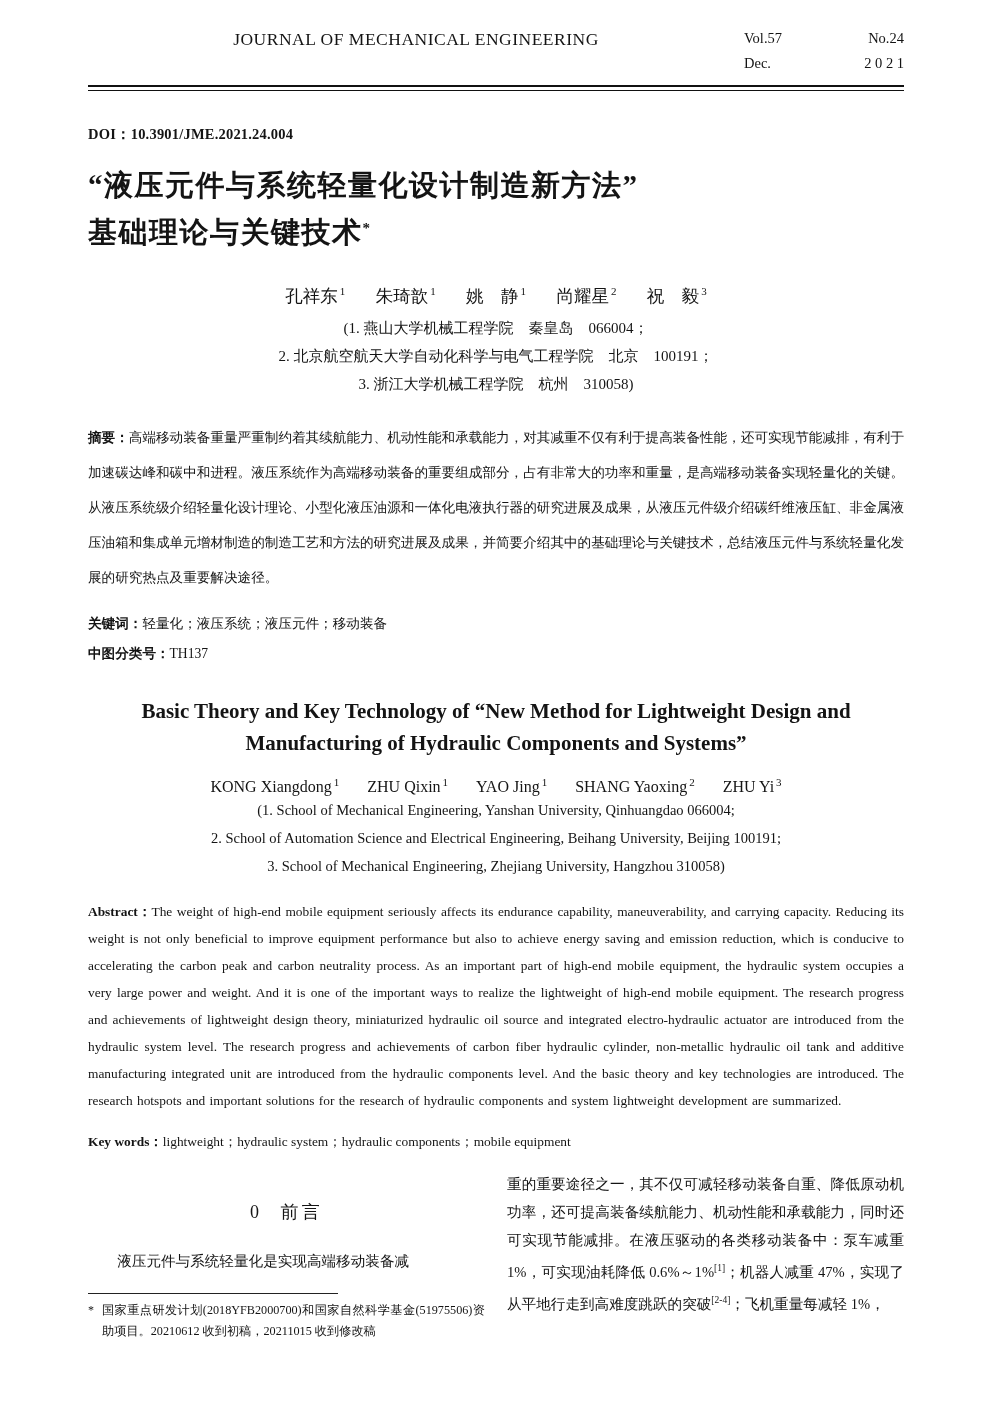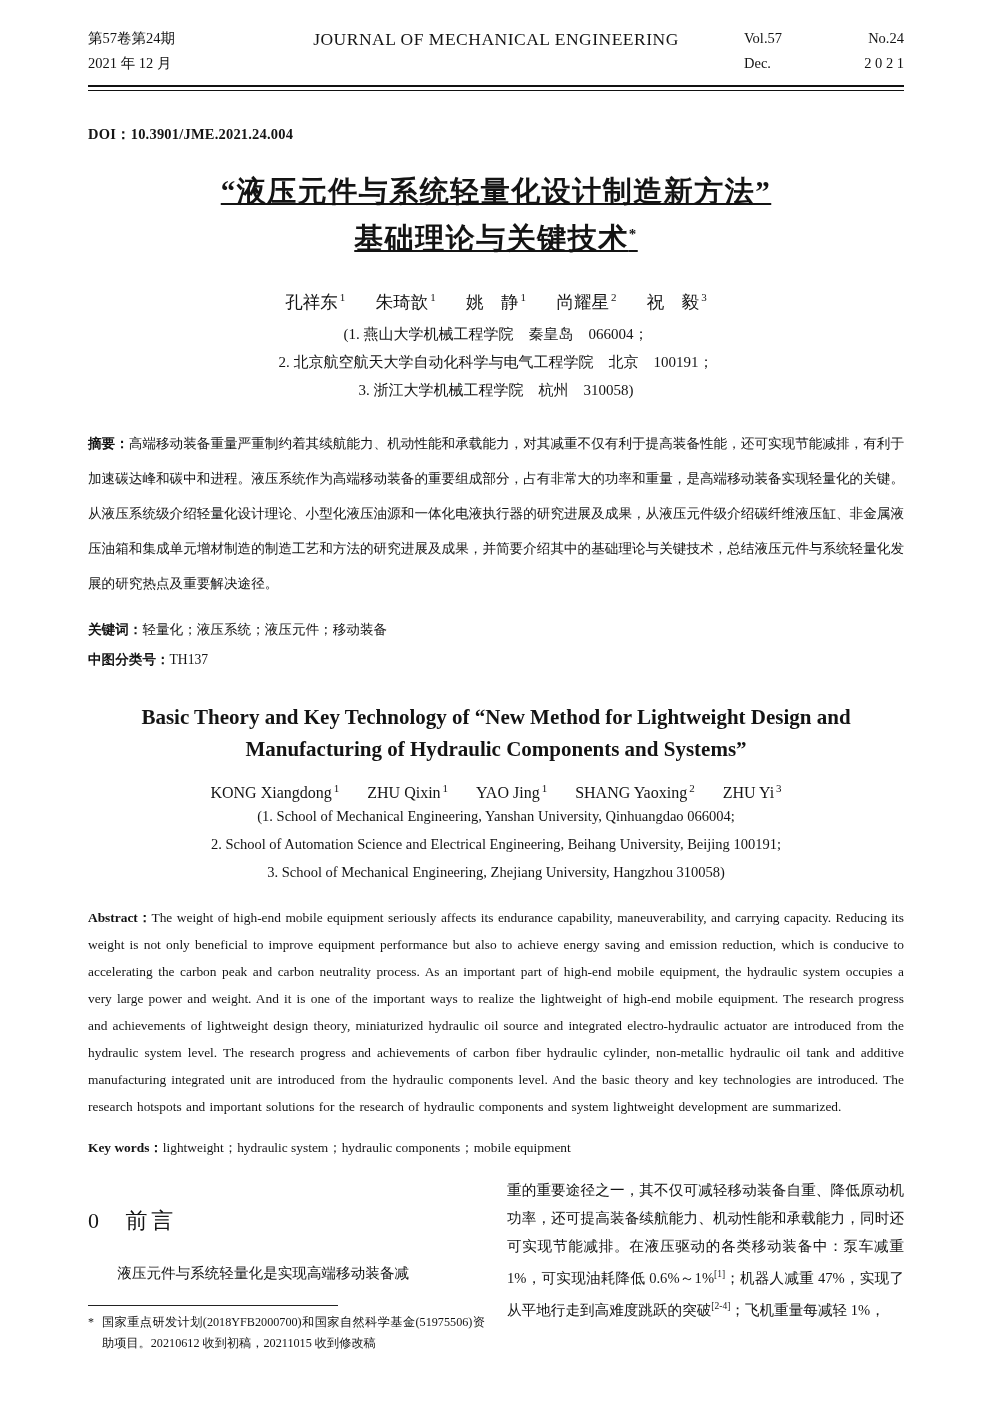--- a/index.html
+++ b/index.html
@@ -18,21 +18,21 @@
   .journal-cn{font-size:23px;letter-spacing:0.62em;padding-left:0.62em;line-height:30px;}
   .journal-en{font-size:17.5px;letter-spacing:0.5px;line-height:27px;}
   .hdr-right{width:160px;font-size:14.5px;line-height:25px;white-space:nowrap;}
   .hdr-right .row{display:flex;justify-content:space-between;}
   .double-rule{margin-top:9px;height:3px;border-top:2.5px solid #111;border-bottom:1.2px solid #111;}
 
   
   .doi{margin-top:34px;font-size:14.5px;font-weight:bold;letter-spacing:0.2px;}
 
   
-  .title-cn{margin-top:24px;text-align:center;font-size:29px;font-weight:bold;line-height:47px;letter-spacing:1.5px;text-decoration:underline;}
+  .title-cn{margin-top:18px;text-align:left;font-size:29px;font-weight:bold;line-height:47px;letter-spacing:1.5px;}
   .title-cn sup{font-size:15px;font-weight:bold;vertical-align:top;position:relative;top:-4px;}
 
   
   .authors-cn{margin-top:28px;text-align:center;font-size:17.5px;}
   .authors-cn .author{margin:0 13px;white-space:nowrap;}
   .authors-cn sup,.authors-en sup{font-size:11px;vertical-align:super;margin-left:2px;}
   .affils-cn{margin-top:6px;text-align:center;font-size:15px;line-height:28px;}
 
   
   .abs-cn{margin-top:22px;font-size:13.6px;line-height:35px;text-align:justify;}
@@ -45,41 +45,37 @@
   .authors-en .author{margin:0 12px;white-space:nowrap;}
   .affils-en{margin-top:0;text-align:center;font-size:14.5px;line-height:28px;}
 
   
   .abs-en{margin-top:18px;font-size:13.4px;line-height:27px;text-align:justify;word-spacing:1px;}
   .kw-en{font-size:13.4px;line-height:28px;}
 
   
   .columns{display:flex;gap:22px;margin-top:14px;}
   .col{flex:1;min-width:0;}
-  .sec-heading{margin-top:30px;font-size:22px;font-weight:normal;margin-bottom:0;}
+  .sec-heading{margin-top:30px;font-size:18px;font-weight:normal;margin-bottom:0;text-align:center;}
   .sec-heading .sec-title{margin-left:1.2em;letter-spacing:0.18em;}
   .body-p{font-size:14.6px;line-height:28px;text-align:justify;margin:0;}
   .left-para{margin-top:23px;text-indent:2em;}
   .body-p sup{font-size:9.5px;vertical-align:super;}
   .footnote{margin-top:18px;}
   .fn-rule{width:250px;border-top:1.5px solid #222;}
   .fn-text{margin-top:6px;font-size:12.2px;line-height:21px;display:flex;}
   .fn-mark{width:14px;flex:0 0 14px;font-size:12px;}
   .fn-body{flex:1;text-align:justify;}
 </style>
 </head>
 <body>
 
 <div class="page">
 
   <header class="jheader">
-    <div class="hdr-left">
-      <div>第57卷第24期</div>
-      <div>2021 年 12 月</div>
-    </div>
     <div class="hdr-center">
       <div class="journal-en">JOURNAL OF MECHANICAL ENGINEERING</div>
     </div>
     <div class="hdr-right">
       <div class="row">
         <span>Vol.57</span>
         <span>No.24</span>
       </div>
       <div class="row">
         <span>Dec.</span>

